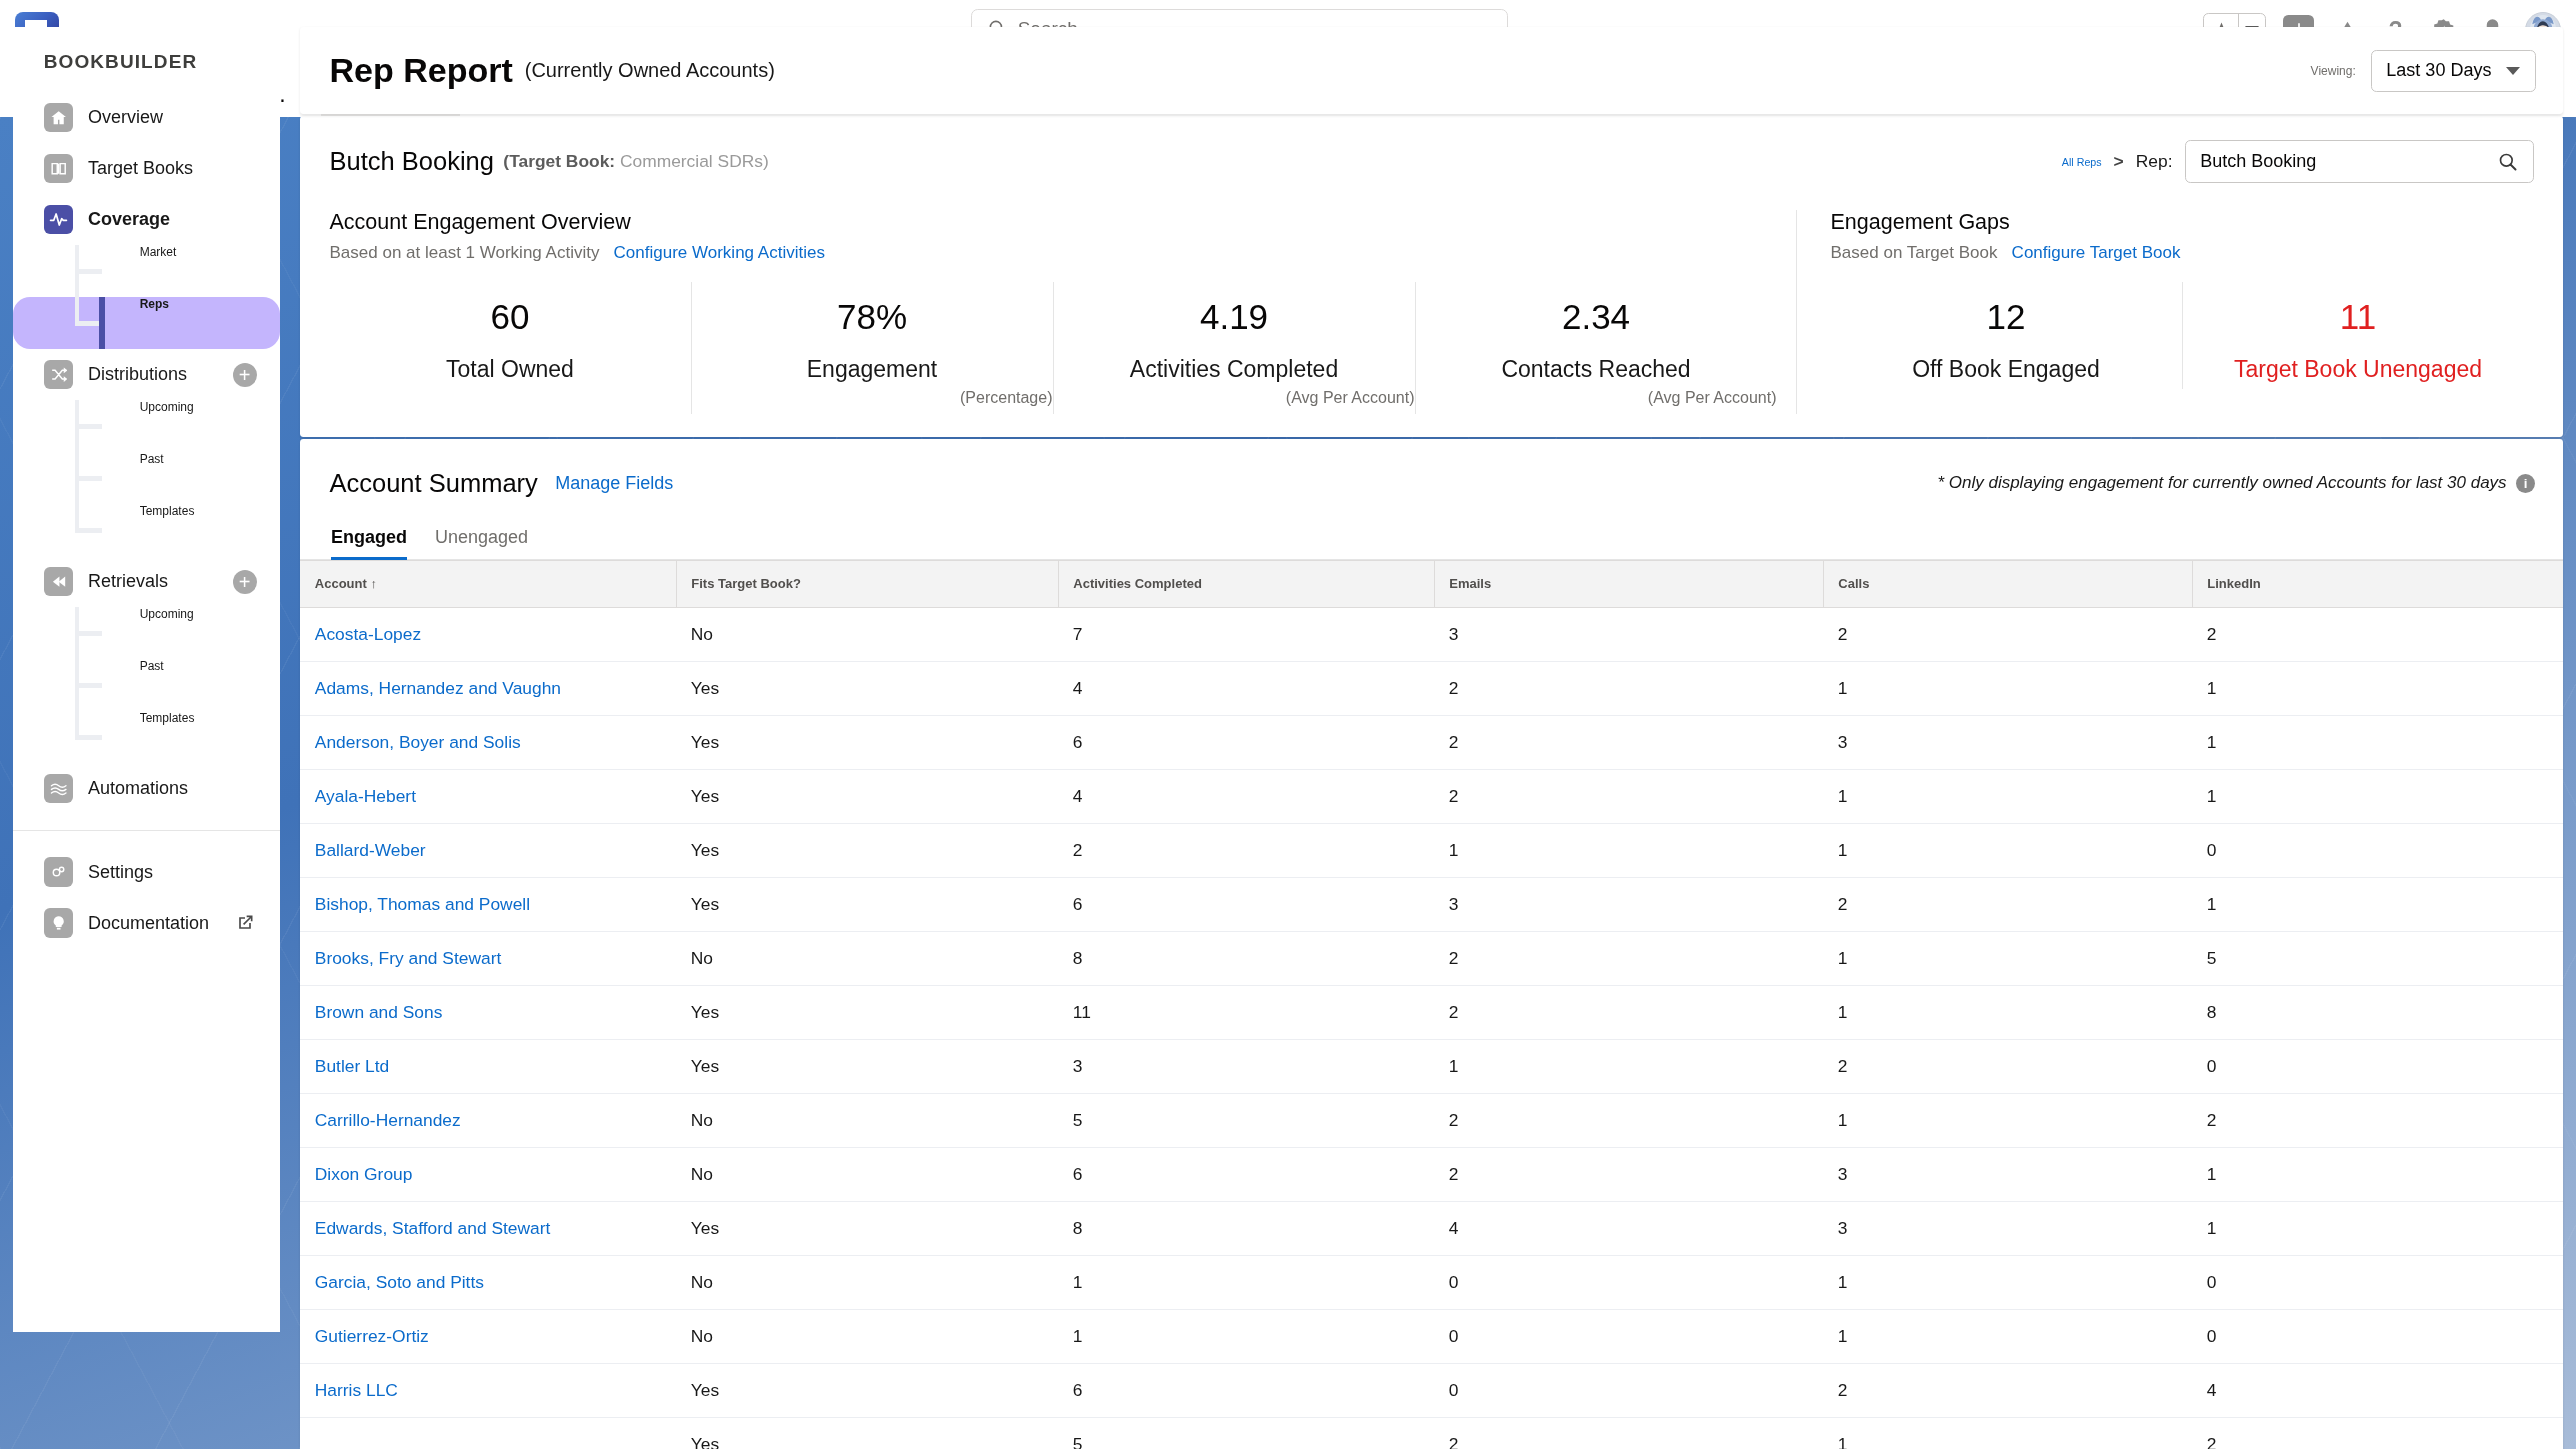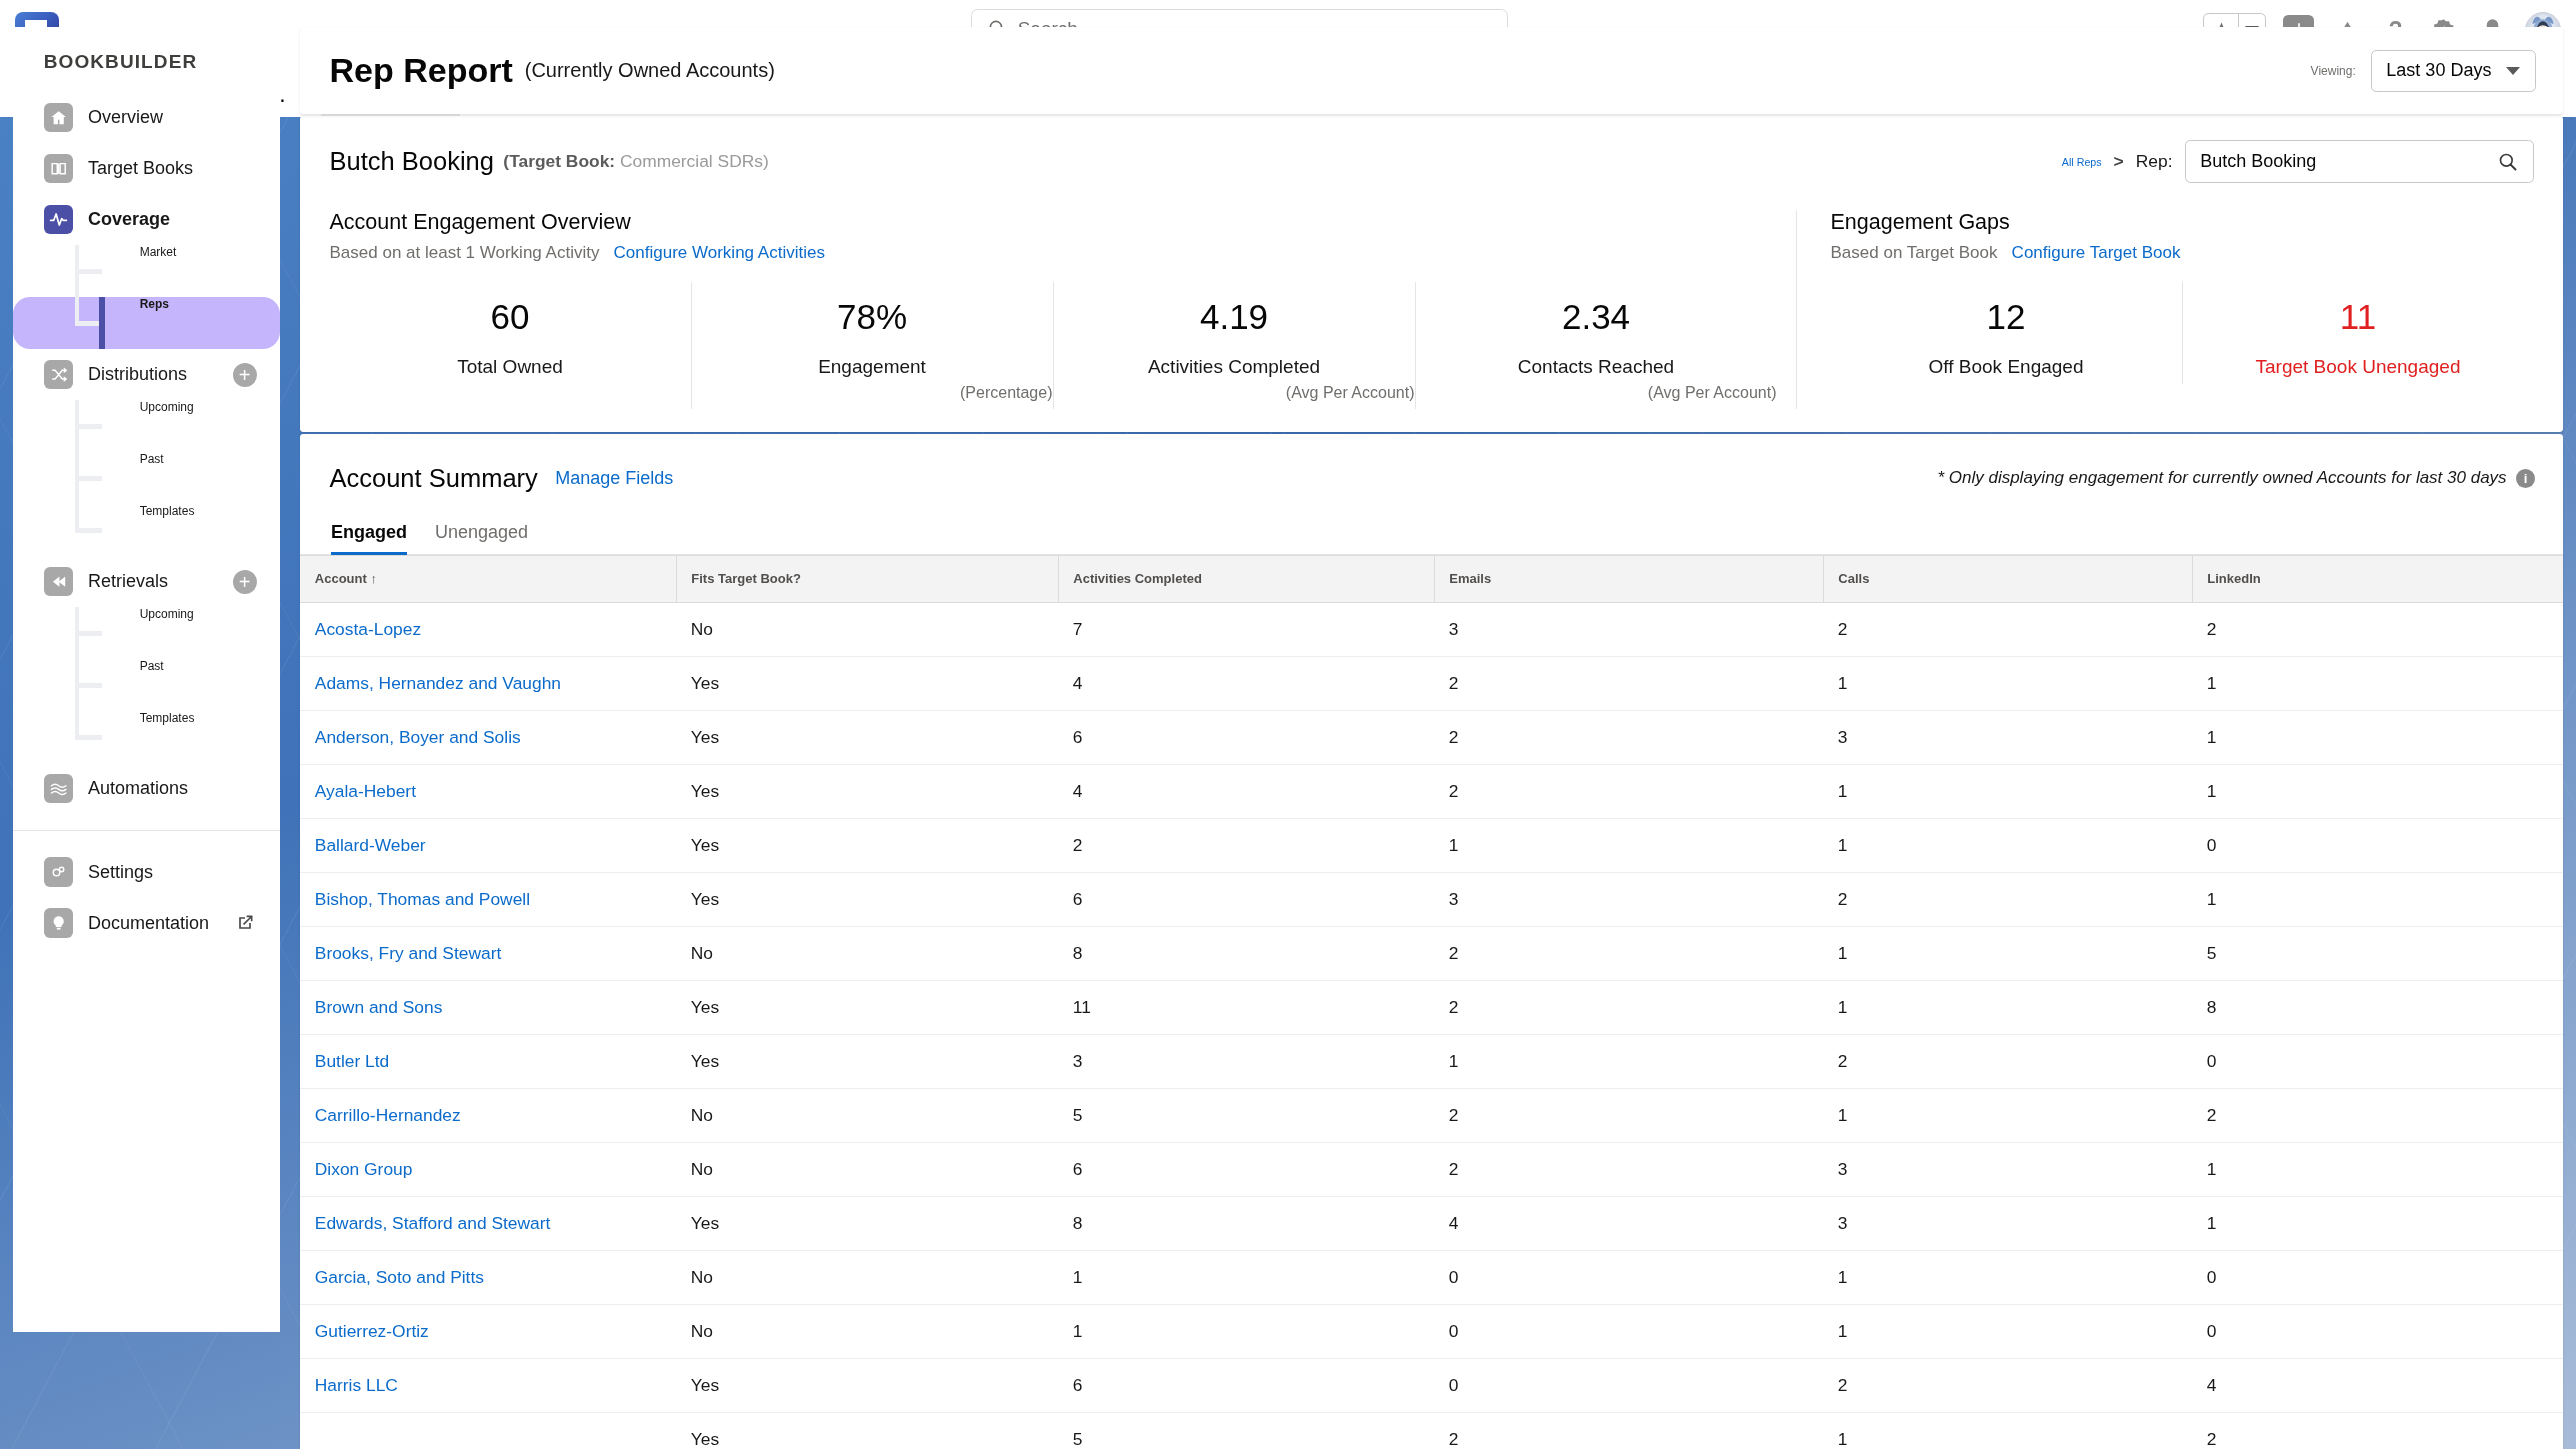--- a/index.html
+++ b/index.html
@@ -235,21 +235,21 @@
   .panel-sub a { margin-left: 9.4px; font-size: 17px; }
 
   .metrics { display: flex; margin-top: 19px; }
   .metric {
     flex: 1; text-align: center; padding: 14.8px 0 6.7px 0;
     border-left: 0.7px solid #e5e5e5;
   }
   .metric:first-child { border-left: none; }
   .metric .val { font-size: 35px; color: #080707; }
   .metric .val.danger { color: #e02020; }
-  .metric .nm { font-size: 19px; color: #181818; margin-top: 19px; }
+  .metric .nm { font-size: 23px; color: #181818; margin-top: 19px; }
   .metric .nm.danger { color: #e02020; }
   .metric .sub { font-size: 16px; color: #706e6b; margin-top: 6.7px; text-align: right; }
 
   
   .sum-card { padding: 24px 0 0 0; }
   .sum-head { display: flex; align-items: center; padding: 0 29.5px; position: relative; height: 40px; }
   .sum-title { font-size: 25.5px; color: #080707; }
   .sum-mf { font-size: 18px; margin-left: 17.4px; }
   .sum-note {
     position: absolute; right: 28px; display: flex; align-items: center; gap: 9.4px;

